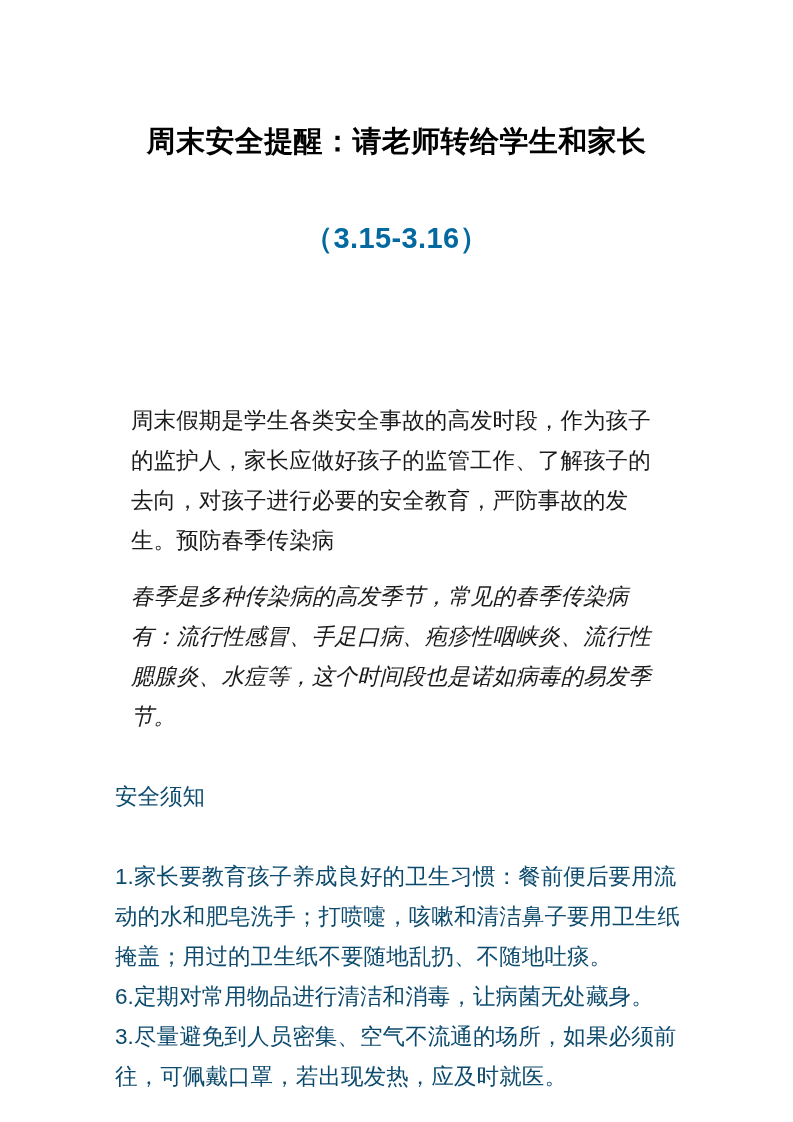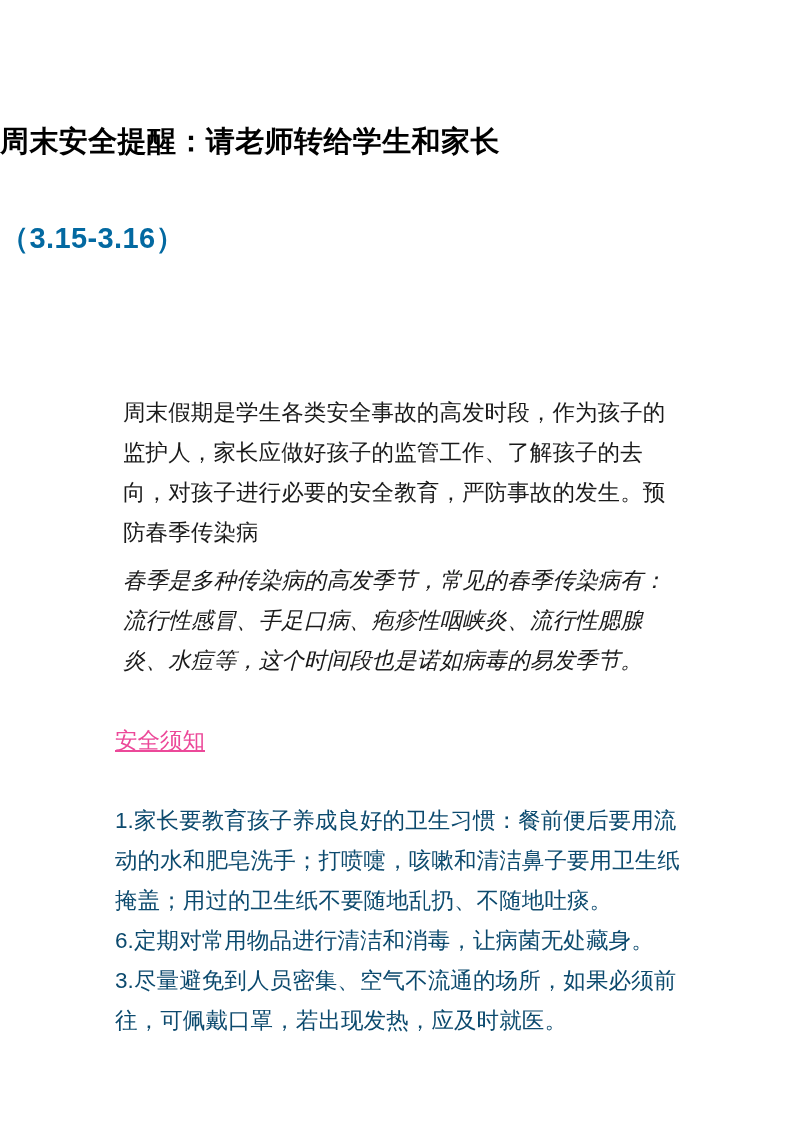--- a/index.html
+++ b/index.html
@@ -23,20 +23,21 @@
     overflow: hidden;
     box-sizing: border-box;
   }
 
   
   .title-block {
     position: absolute;
     left: 0;
     top: 118px;
     width: 793px;
+    text-align: center;
   }
 
   .doc-title {
     font-size: 29px;
     font-weight: bold;
     line-height: 46px;
     letter-spacing: 0.4px;
     color: #000000;
     margin: 0;
     white-space: nowrap;
@@ -58,38 +59,37 @@
     position: absolute;
     left: 115px;
     top: 385px;
     width: 570px;
   }
 
   .para {
     font-size: 22.5px;
     line-height: 40px;
     color: #1a1a1a;
-    margin: 8px;
+    margin: 16px;
     text-align: left;
     word-break: break-all;
     letter-spacing: 0.1px;
   }
 
   .para.tight {
     margin-top: 0;
     font-style: italic;
   }
 
   .section-heading {
     font-size: 22.5px;
     line-height: 40px;
-    color: #ec4899;
+    color: #0c4a6e;
     font-weight: normal;
     margin: 0;
-    text-decoration: underline;
   }
 
   .list-item {
     font-size: 22.5px;
     line-height: 40px;
     color: #0c4a6e;
     margin: 0;
     word-break: break-all;
     letter-spacing: 0.1px;
   }

